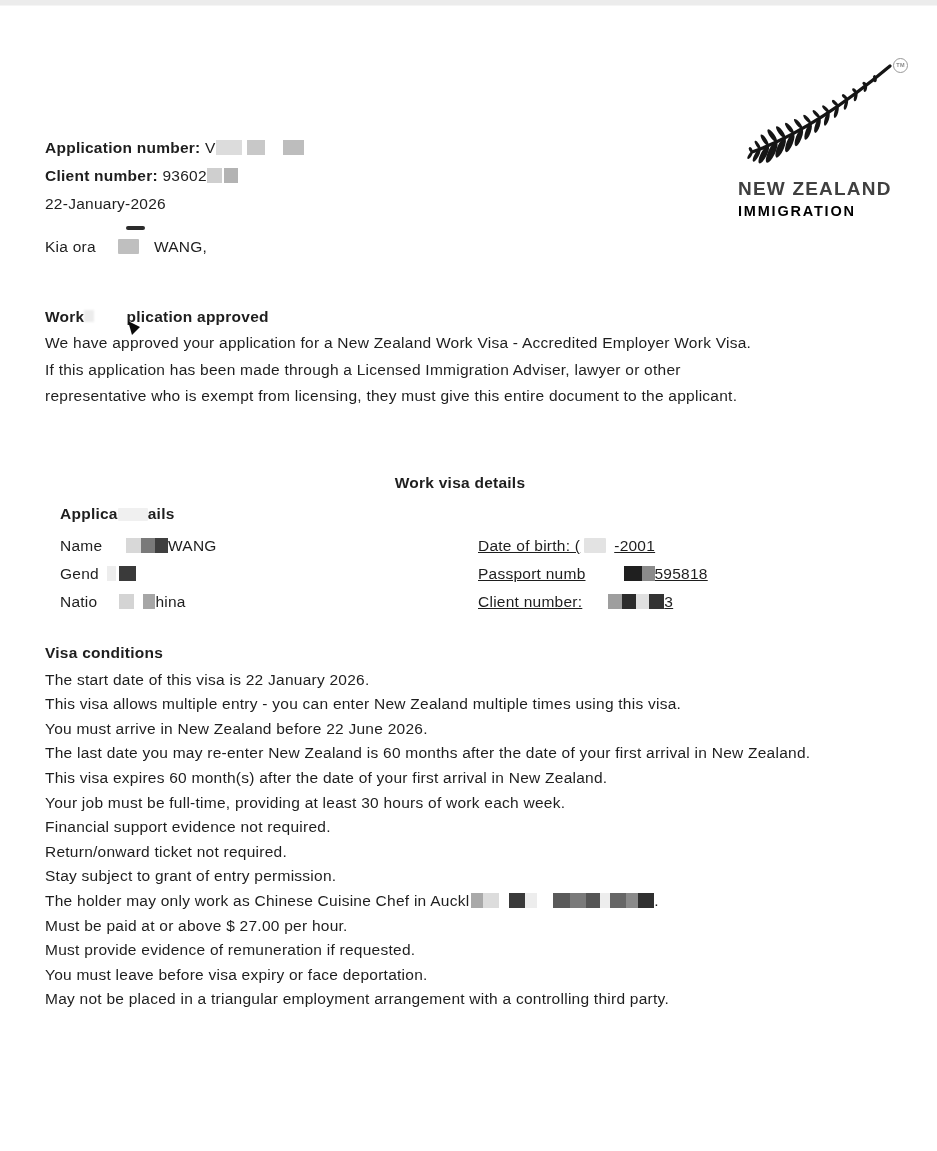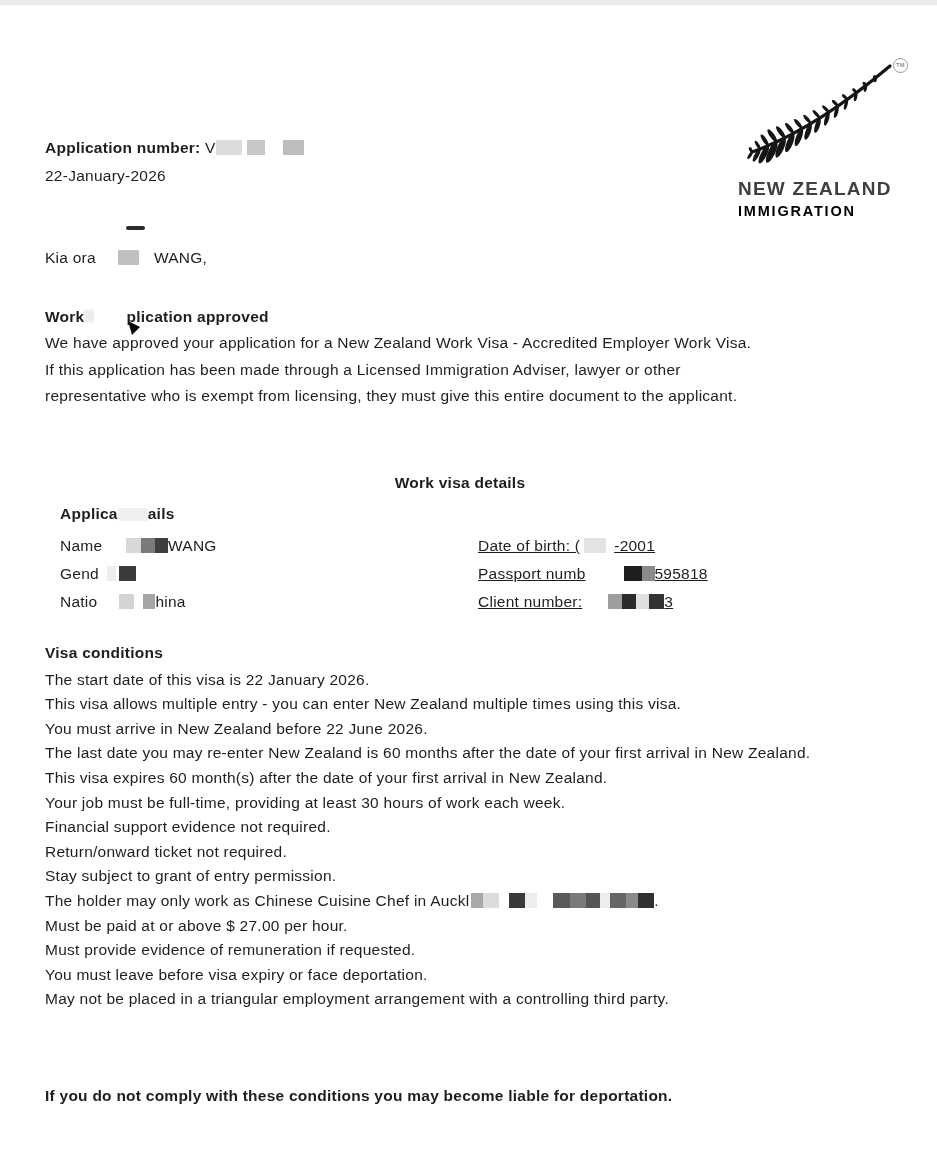--- a/index.html
+++ b/index.html
@@ -16,21 +16,21 @@
     position:absolute;left:0;top:0;width:937px;height:5px;
     background:#ececec;border-bottom:1px solid #f5f5f5;
   }
   .b{font-weight:bold;}
   
   .header-block{
     position:absolute;left:45px;top:134px;
     font-size:15.5px;letter-spacing:0.25px;line-height:28px;
   }
   .greeting{
-    position:absolute;left:45px;top:249px;
+    position:absolute;left:45px;top:238px;
     font-size:15.5px;letter-spacing:0.25px;
   }
   .dash-mark{
     position:absolute;left:126px;top:226px;width:19px;height:4px;
     background:#2b2b2b;border-radius:2px;filter:blur(0.3px);
   }
   
   .redact{
     display:inline-block;height:15px;vertical-align:-2px;
     border-radius:1px;filter:blur(0.6px);
@@ -138,20 +138,28 @@
     <div>
       <span class="b">Application number:</span>
       <span>V</span><span class="mosaic">
           <span style="width:26px;background:#dcdcdc"></span>
           <span style="width:5px"></span>
           <span style="width:18px;background:#c8c8c8"></span>
           <span style="width:18px"></span>
           <span style="width:21px;background:#bdbdbd"></span>
         </span>
     </div>
+    <div>
+      <span class="b">Client number:</span>
+      <span>93602</span><span class="mosaic">
+          <span style="width:15px;background:#cfcfcf"></span>
+          <span style="width:2px"></span>
+          <span style="width:14px;background:#b3b3b3"></span>
+        </span>
+    </div>
     <div>22-January-2026</div>
   </div>
 
   <div class="dash-mark"></div>
 
   <div class="greeting">
     <span>Kia ora</span><span class="redact" style="width:21px;background:#bfbfbf;margin-left:22px"></span><span style="margin-left:15px">WANG,</span>
   </div>
 
   <div class="approval">
@@ -244,15 +252,14 @@
             <span style="background: rgb(138, 138, 138); width: 12px;"></span>
             <span style="background: rgb(48, 48, 48); width: 16px;"></span>
           </span>.</div>
         <div>Must be paid at or above $ 27.00 per hour.</div>
         <div>Must provide evidence of remuneration if requested.</div>
         <div>You must leave before visa expiry or face deportation.</div>
         <div>May not be placed in a triangular employment arrangement with a controlling third party.</div>
       </div>
   </div>
 
-  <div class="warning">If you do not comply with these conditions you may become liable for deportation.</div>
 
 </div>
 
 </body></html>

